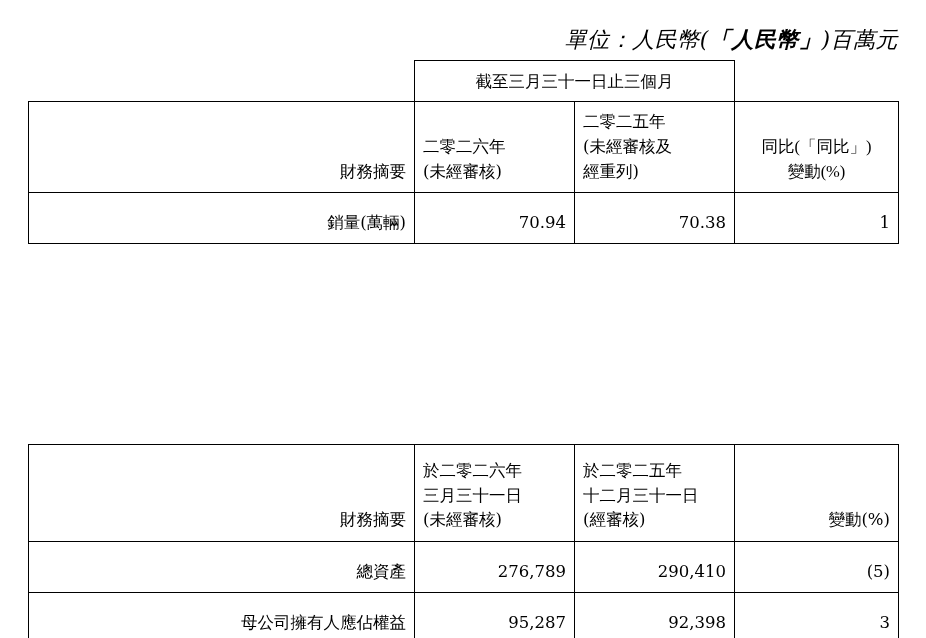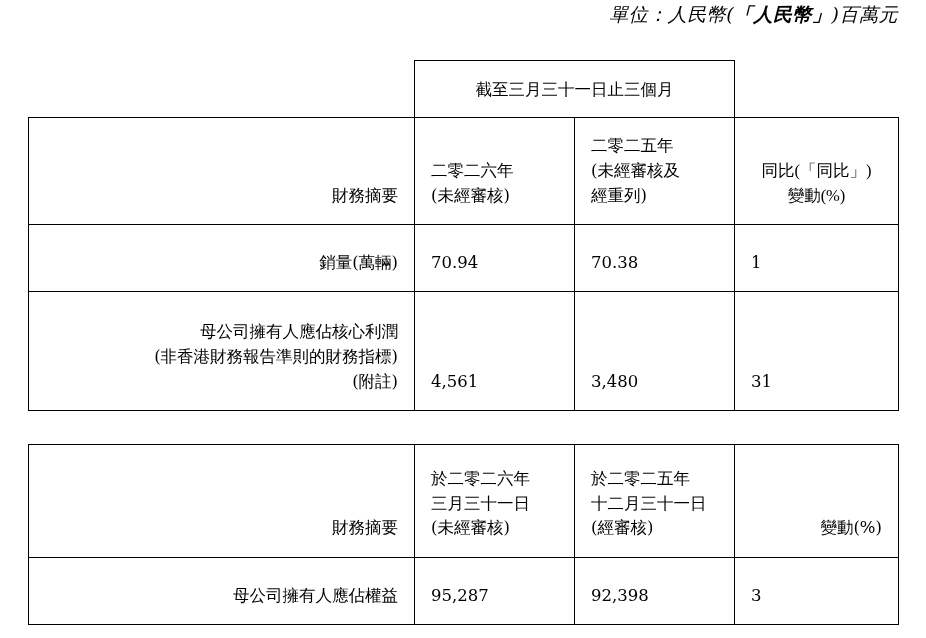--- a/index.html
+++ b/index.html
@@ -16,50 +16,50 @@
     overflow: hidden;
   }
   .page {
     position: relative;
     width: 926px;
     height: 638px;
     box-sizing: border-box;
   }
   .unit-line {
     position: absolute;
-    top: 2px;
+    top: 25px;
     right: 28px;
-    font-size: 19px;
+    font-size: 22px;
     font-style: italic;
     letter-spacing: 0.5px;
     white-space: nowrap;
   }
   .unit-line .bold {
     font-weight: bold;
     font-style: italic;
   }
 
   table.fin {
     position: absolute;
     border-collapse: collapse;
     table-layout: fixed;
     font-size: 16.5px;
   }
   table.fin td, table.fin th {
     border: 1px solid #000000;
-    padding: 16px;
+    padding: 8px;
     vertical-align: bottom;
     font-weight: normal;
   }
   .cell {
     padding: 5px 10px 6px 10px;
     line-height: 1.45;
   }
   .c-label      { text-align: right; }
-  .c-num        { text-align: left; }
+  .c-num        { text-align: right; }
   .b            { font-weight: bold; }
 
   
   #table1 {
     left: 28px;
     top: 60px;
     width: 870px;
   }
   #table1 col.c0 { width: 386px; }
   #table1 col.c1 { width: 160px; }
@@ -148,30 +148,20 @@
           <div>變動(%)</div>
         </td>
       </tr>
 
       <tr>
         <td class="cell c-label row-cell">銷量(萬輛)</td>
         <td class="cell c-num b row-cell">70.94</td>
         <td class="cell c-num row-cell">70.38</td>
         <td class="cell c-num row-cell">1</td>
       </tr>
-      <tr>
-        <td class="cell c-label row-tall multiline">
-          <div>母公司擁有人應佔核心利潤</div>
-          <div class="indent1">(非香港財務報告準則的財務指標)</div>
-          <div class="indent1">(附註)</div>
-        </td>
-        <td class="cell c-num b row-tall">4,561</td>
-        <td class="cell c-num row-tall">3,480</td>
-        <td class="cell c-num row-tall">31</td>
-      </tr>
     </tbody>
   </table>
 
   <table class="fin" id="table2">
     <colgroup>
       <col class="c0">
         <col class="c1">
         <col class="c2">
         <col class="c3">
     </colgroup>
@@ -184,20 +174,26 @@
           <div>(未經審核)</div>
         </td>
         <td class="hdr-sub">
           <div>於二零二五年</div>
           <div>十二月三十一日</div>
           <div>(經審核)</div>
         </td>
         <td class="hdr-sub" style="text-align:right;">變動(%)</td>
       </tr>
       <tr>
+        <td class="cell c-label row-cell">總資產</td>
+        <td class="cell c-num b row-cell">276,789</td>
+        <td class="cell c-num row-cell">290,410</td>
+        <td class="cell c-num row-cell">(5)</td>
+      </tr>
+      <tr>
         <td class="cell c-label row-cell">母公司擁有人應佔權益</td>
         <td class="cell c-num b row-cell">95,287</td>
         <td class="cell c-num row-cell">92,398</td>
         <td class="cell c-num row-cell">3</td>
       </tr>
     </tbody>
   </table>
 
 </div>
 

